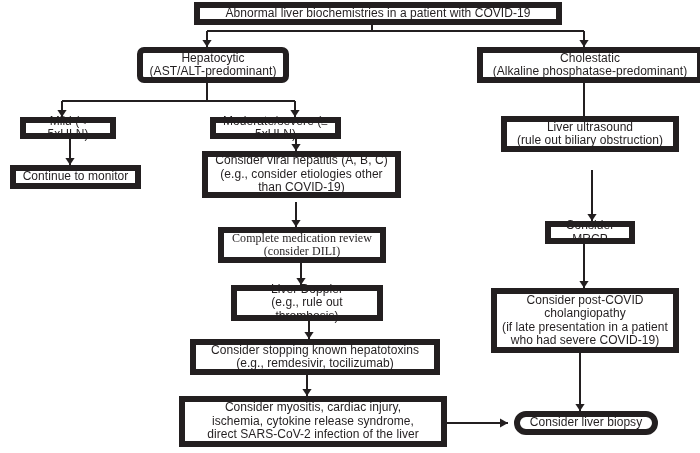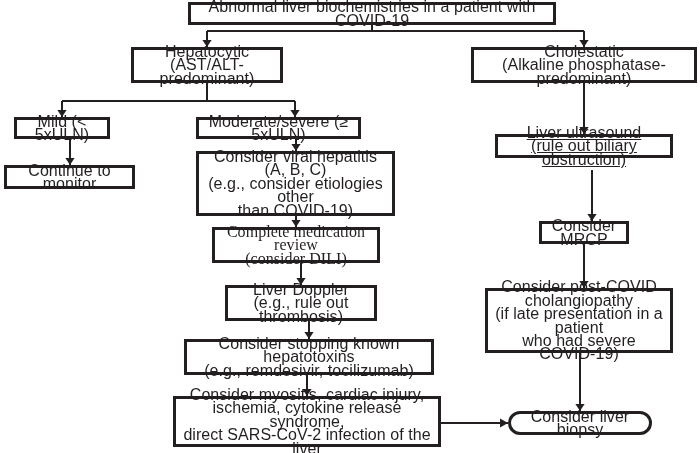--- a/index.html
+++ b/index.html
@@ -18,32 +18,33 @@
   #edges {
     position: absolute;
     left: 0;
     top: 0;
     width: 700px;
     height: 453px;
   }
   .node {
     position: absolute;
     box-sizing: border-box;
-    border: 3px solid #eab308;
+    border: 6px solid #eab308;
     background: #ffffff;
     color: #231f20;
     display: flex;
     align-items: center;
     justify-content: center;
     text-align: center;
-    font-size: 16px;
+    font-size: 12px;
     line-height: 13.4px;
     letter-spacing: 0.05px;
     padding: 0 4px;
     white-space: pre-line;
+    margin-left: 6px;
   }
 </style>
 </head>
 <body>
 
 <div id="flowchart-root">
   <svg id="edges" viewBox="0 0 700 453" xmlns="http://www.w3.org/2000/svg">
       <line x1="372" y1="25" x2="372" y2="31" stroke="#231f20" stroke-width="2.2" shape-rendering="crispEdges"></line>
       <line x1="207" y1="31" x2="584" y2="31" stroke="#231f20" stroke-width="2.6" shape-rendering="crispEdges"></line>
       <line x1="207" y1="31" x2="207" y2="47" stroke="#231f20" stroke-width="2.6" shape-rendering="crispEdges"></line>
@@ -73,40 +74,40 @@
       <line x1="592" y1="170" x2="592" y2="221" stroke="#231f20" stroke-width="2.6" shape-rendering="crispEdges"></line>
       <polygon points="587.4,214 596.6,214 592,221" fill="#231f20"></polygon>
       <line x1="584" y1="244" x2="584" y2="288" stroke="#231f20" stroke-width="2.6" shape-rendering="crispEdges"></line>
       <polygon points="579.4,281 588.6,281 584,288" fill="#231f20"></polygon>
       <line x1="580" y1="353" x2="580" y2="411" stroke="#231f20" stroke-width="2.6" shape-rendering="crispEdges"></line>
       <polygon points="575.4,404 584.6,404 580,411" fill="#231f20"></polygon>
       <line x1="441" y1="423" x2="508" y2="423" stroke="#231f20" stroke-width="2.6" shape-rendering="crispEdges"></line>
       <polygon points="500,418.4 500,427.6 508,423" fill="#231f20"></polygon>
     </svg>
 <div class="node" style="left: 188px; top: 2px; width: 368px; height: 23px; border-color: rgb(35, 31, 32);">Abnormal liver biochemistries in a patient with COVID-19</div>
-    <div class="node" style="left: 131px; top: 47px; width: 152px; height: 36px; border-color: rgb(35, 31, 32);">Hepatocytic
+    <div class="node" style="left: 131px; top: 47px; width: 152px; height: 36px; border-color: rgb(35, 31, 32); border-radius: 7px;">Hepatocytic
 (AST/ALT-predominant)</div>
     <div class="node" style="left: 471px; top: 47px; width: 226px; height: 36px; border-color: rgb(35, 31, 32);">Cholestatic
 (Alkaline phosphatase-predominant)</div>
     <div class="node" style="left: 14px; top: 117px; width: 96px; height: 22px; border-color: rgb(35, 31, 32);">Mild (&lt; 5xULN)</div>
-    <div class="node" style="left: 196px; top: 117px; width: 165px; height: 22px; border-color: rgb(35, 31, 32);">Moderate/severe (≥ 5xULN)</div>
+    <div class="node" style="left: 204px; top: 117px; width: 131px; height: 22px; border-color: rgb(35, 31, 32);">Moderate/severe (≥ 5xULN)</div>
     <div class="node" style="left: 4px; top: 165px; width: 131px; height: 24px; border-color: rgb(35, 31, 32);">Continue to monitor</div>
-    <div class="node" style="left: 196px; top: 151px; width: 199px; height: 65px; border-color: rgb(35, 31, 32);">Consider viral hepatitis (A, B, C)
+    <div class="node" style="left: 196px; top: 151px; width: 199px; height: 47px; border-color: rgb(35, 31, 32);">Consider viral hepatitis (A, B, C)
 (e.g., consider etiologies other
 than COVID-19)</div>
     <div class="node" style="left: 212px; top: 227px; width: 168px; height: 36px; border-color: rgb(35, 31, 32); font-family: Liberation Serif, serif;">Complete medication review
 (consider DILI)</div>
     <div class="node" style="left: 225px; top: 285px; width: 152px; height: 36px; border-color: rgb(35, 31, 32);">Liver Doppler
 (e.g., rule out thrombosis)</div>
     <div class="node" style="left: 184px; top: 339px; width: 250px; height: 36px; border-color: rgb(35, 31, 32);">Consider stopping known hepatotoxins
 (e.g., remdesivir, tocilizumab)</div>
     <div class="node" style="left: 173px; top: 396px; width: 268px; height: 51px; border-color: rgb(35, 31, 32);">Consider myositis, cardiac injury,
 ischemia, cytokine release syndrome,
 direct SARS-CoV-2 infection of the liver</div>
-    <div class="node" style="left: 495px; top: 134px; width: 178px; height: 24px; border-color: rgb(35, 31, 32); text-decoration: underline;">Liver ultrasound
+    <div class="node" style="left: 495px; top: 116px; width: 178px; height: 36px; border-color: rgb(35, 31, 32);">Liver ultrasound
 (rule out biliary obstruction)</div>
     <div class="node" style="left: 539px; top: 221px; width: 90px; height: 23px; border-color: rgb(35, 31, 32);">Consider MRCP</div>
     <div class="node" style="left: 485px; top: 288px; width: 188px; height: 65px; border-color: rgb(35, 31, 32);">Consider post-COVID
 cholangiopathy
 (if late presentation in a patient
 who had severe COVID-19)</div>
     <div class="node" style="left: 508px; top: 411px; width: 144px; height: 24px; border-color: rgb(35, 31, 32); border-radius: 12px;">Consider liver biopsy</div>
   </div>
 
 </body></html>

